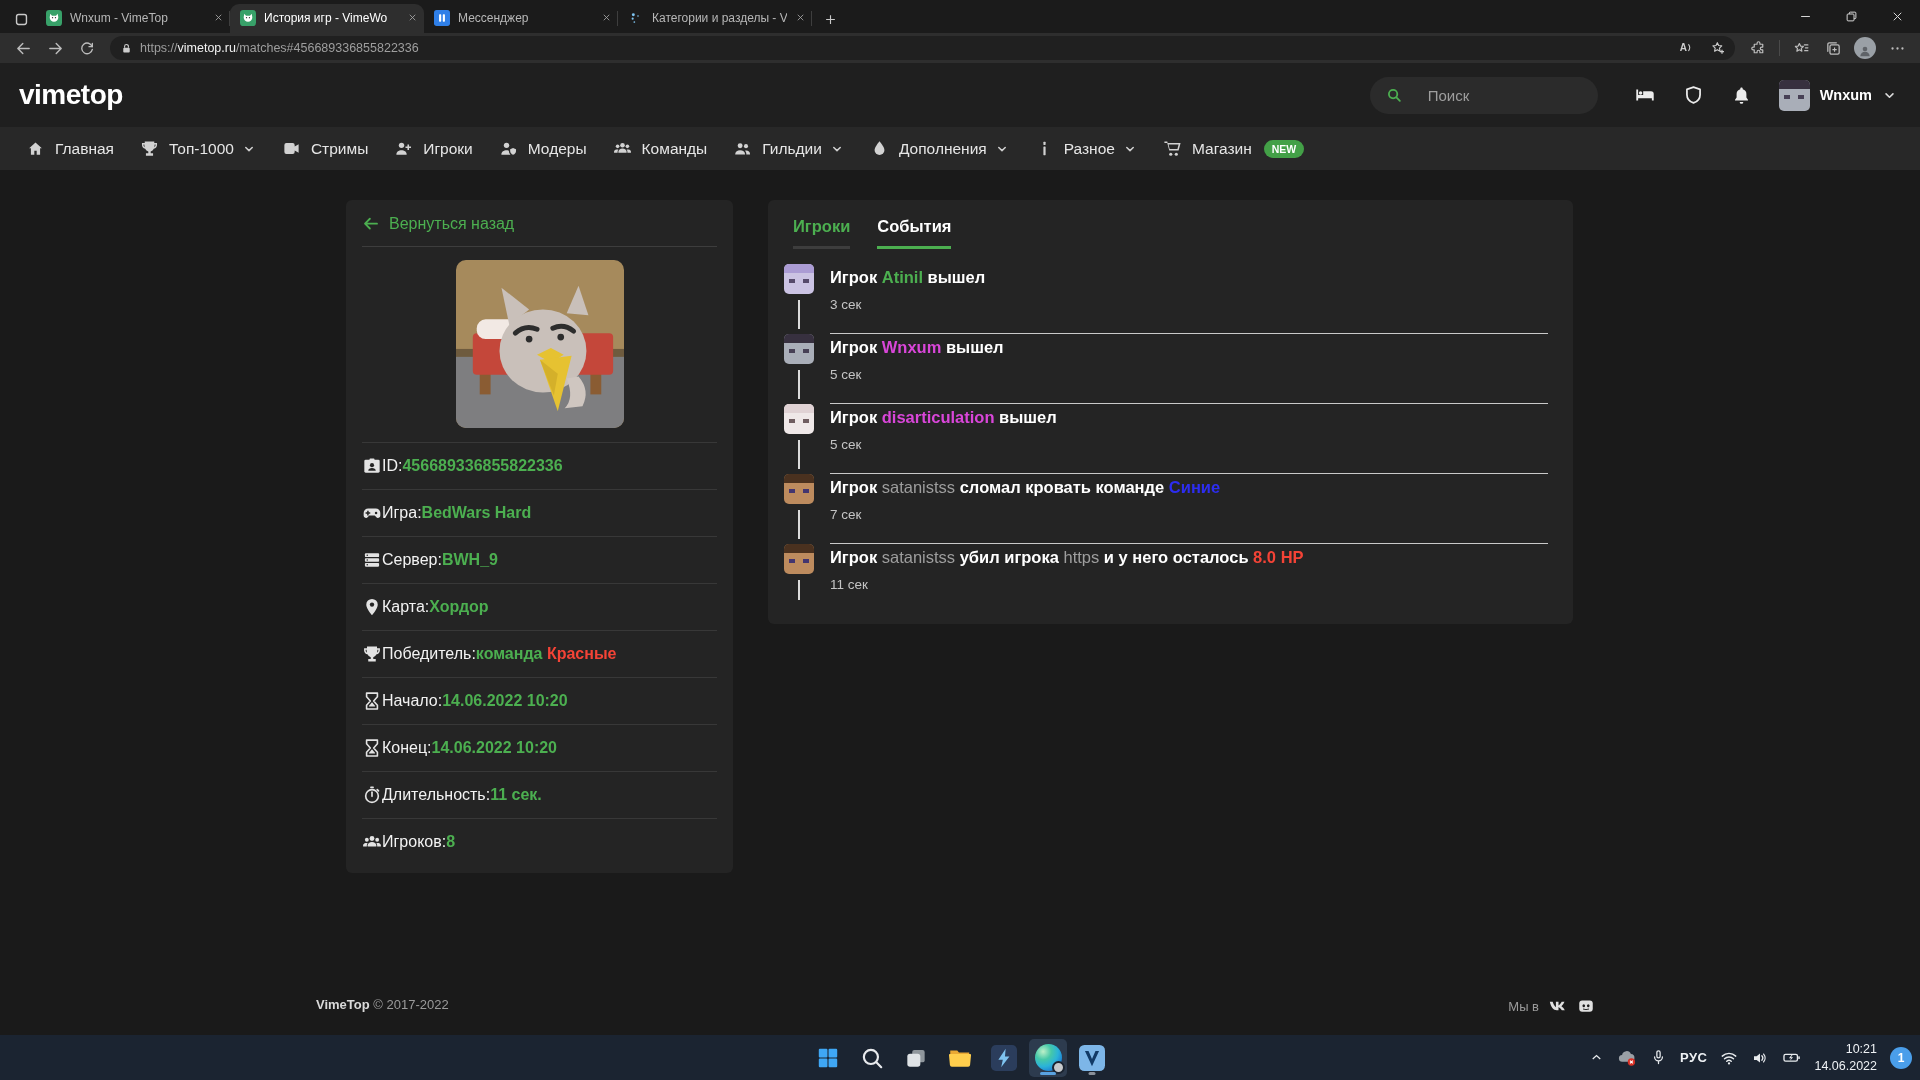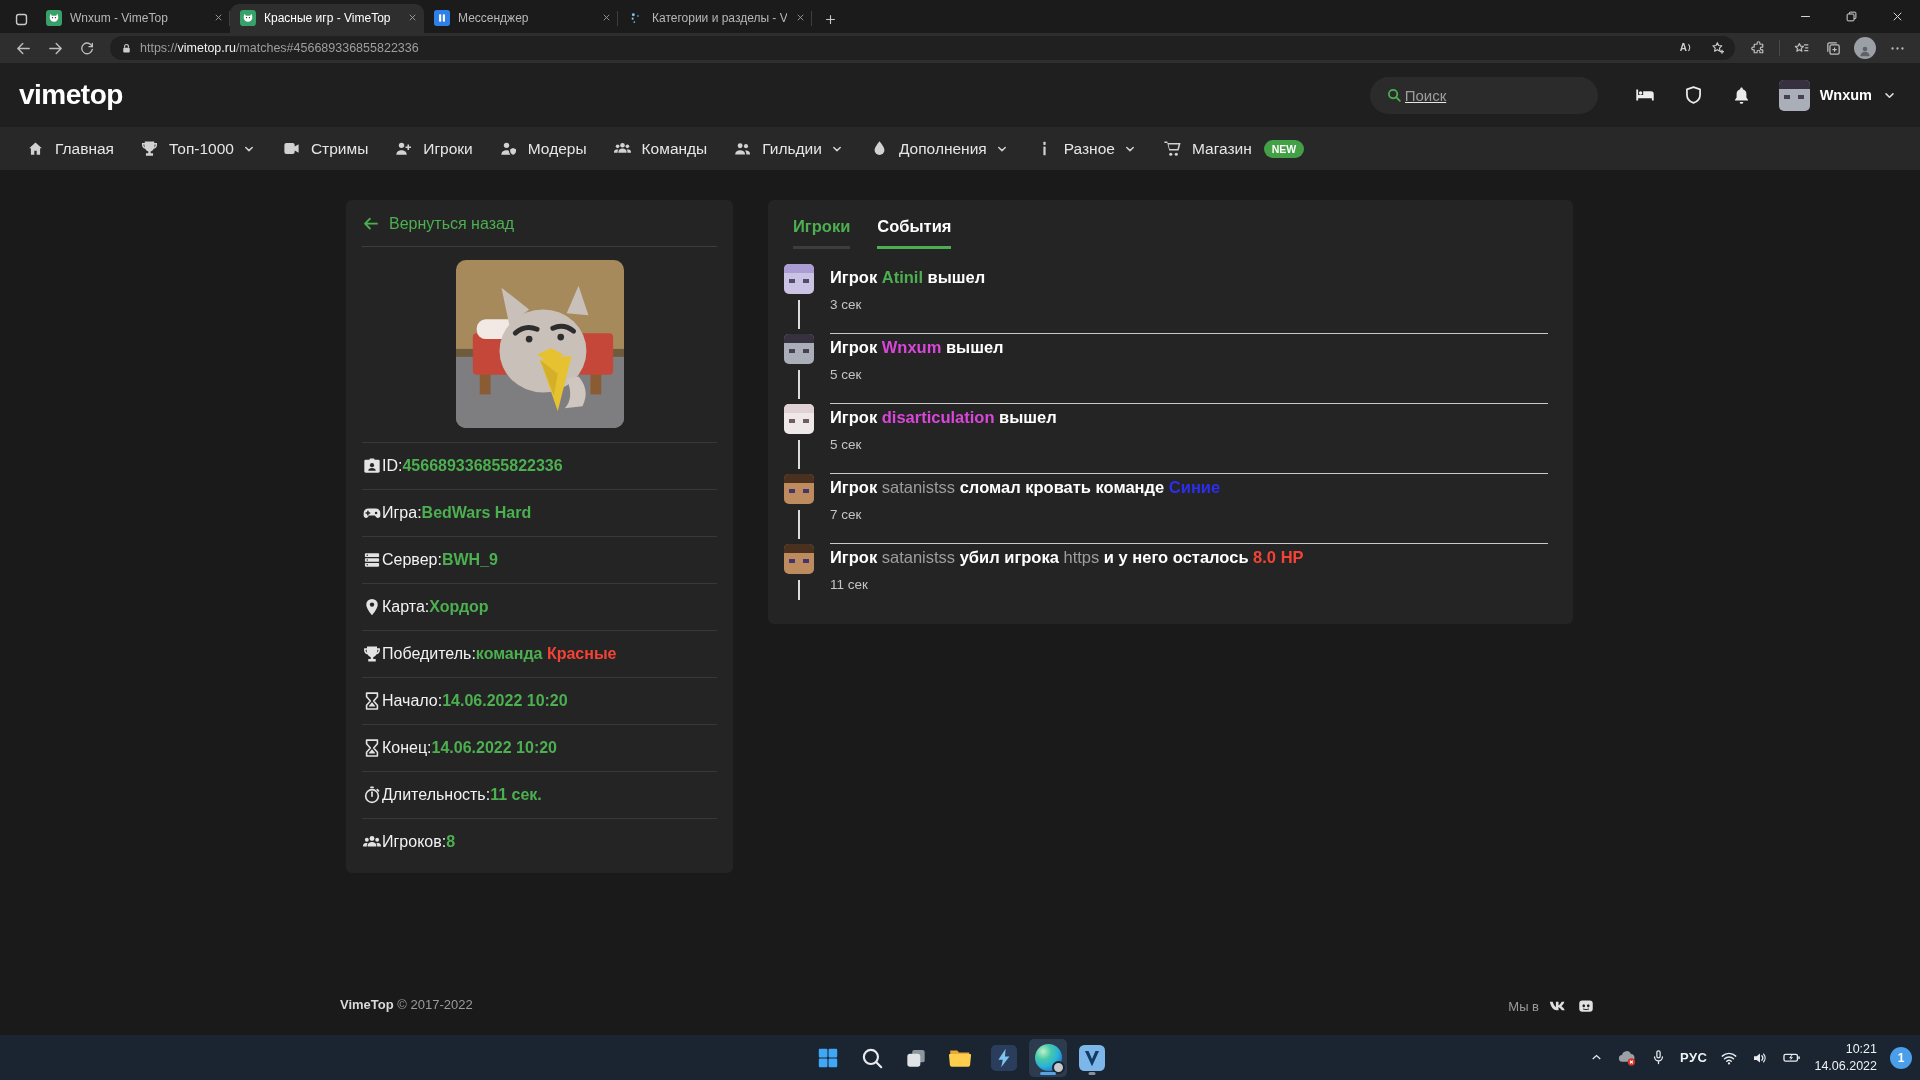--- a/index.html
+++ b/index.html
@@ -29,21 +29,21 @@
   .urlbar { flex:1; height:24px; background:#202020; border-radius:12px; display:flex; align-items:center; padding:0 4px 0 10px; margin:0 6px; font-size:12.5px; gap:7px; }
   .url-text { flex:1; white-space:nowrap; overflow:hidden; color:#9e9e9e; }
   .url-text .dom { color:#f2f2f2; }
   .url-ic { width:26px; height:22px; display:flex; align-items:center; justify-content:center; color:#cdcdcd; }
   .tool-sep { width:1px; height:16px; background:#4a4a4a; margin:0 4px; }
   .avatar-circle { width:22px; height:22px; border-radius:50%; background:#9aa0a6; display:flex; align-items:flex-end; justify-content:center; overflow:hidden; }
 
   
   .site-header { height:64px; background:#1f1f1f; display:flex; align-items:center; padding:0 19px; }
   .logo { font-size:28px; font-weight:bold; color:#fff; letter-spacing:-0.5px; }
-  .search-pill { margin-left:auto; width:228px; height:37px; background:#2b2b2b; border-radius:19px; display:flex; align-items:center; gap:2px; padding:0 15px;text-decoration:underline; }
+  .search-pill { margin-left:auto; width:228px; height:37px; background:#2b2b2b; border-radius:19px; display:flex; align-items:center; gap:25px; padding:0 15px; }
   .search-pill input { background:transparent; border:none; outline:none; color:#cfcfcf; font-size:15px; width:150px; font-family:"Liberation Sans",sans-serif; }
   .search-pill input::placeholder { color:#9e9e9e; }
   .hdr-icons { display:flex; align-items:center; gap:27px; margin-left:36px; color:#ececec; }
   .hdr-user { display:flex; align-items:center; gap:10px; margin-left:27px; margin-right:4px; }
   .pix-avatar { width:31px; height:31px; border-radius:5px; position:relative; overflow:hidden; flex:0 0 auto; }
   .pix-avatar .hair { position:absolute; left:0; top:0; width:100%; height:30%; }
   .pix-avatar .eL, .pix-avatar .eR { position:absolute; top:50%; width:19%; height:13%; }
   .pix-avatar .eL { left:17%; } .pix-avatar .eR { left:63%; }
   .uname { font-size:14.5px; font-weight:bold; color:#fff; }
 
@@ -77,21 +77,21 @@
   .connector { width:2px; flex:1; min-height:16px; background:#dcdcdc; margin:6px 0 5px; }
   .event:last-child .connector { max-height:20px; flex:0 0 20px; }
   .ebody { flex:1; border-bottom:1px solid #c9c9c9; padding-bottom:11px; }
   .event:last-child .ebody { border-bottom:none; }
   .emsg { font-size:16.5px; line-height:1.3; padding-top:3px; }
   .etime { font-size:13.5px; color:#c4c4c4; margin-top:9px; }
   .c-white{color:#fff;font-weight:bold} .c-green{color:#4caf50;font-weight:bold}
   .c-magenta{color:#d946d9;font-weight:bold} .c-gray{color:#9e9e9e;font-weight:normal}
   .c-blue{color:#2d2df0;font-weight:bold} .c-red{color:#f44336;font-weight:bold}
 
-  .footer-left { position:absolute; left:340px; bottom:24px; font-size:13px; color:#9a9a9a; }
+  .footer-left { position:absolute; left:316px; bottom:24px; font-size:13px; color:#9a9a9a; }
   .footer-left b { color:#d9d9d9; }
   .footer-right { position:absolute; right:325px; bottom:20px; display:flex; align-items:center; gap:9px; font-size:13px; color:#9a9a9a; }
   .footer-right .soc { color:#e0e0e0; }
 
   
   .taskbar { position:absolute; left:0; right:0; bottom:0; height:45px; background:#1b2431; }
   .tb-center { position:absolute; left:50%; top:0; height:100%; transform:translateX(-50%); display:flex; align-items:center; gap:6px; }
   .tb-app { width:38px; height:38px; border-radius:5px; display:flex; align-items:center; justify-content:center; position:relative; }
   .tb-app.active { background:#2d3b4e; }
   .tb-app .runbar { position:absolute; bottom:2px; left:50%; transform:translateX(-50%); height:3px; border-radius:2px; }
@@ -130,21 +130,21 @@
           </svg>
         </span>
       </div>
       <div class="tab active">
         <svg viewBox="0 0 24 24" width="16" height="16">
           <rect width="24" height="24" rx="5" fill="#38a169"></rect>
           <path d="M6.5 5.5 9 8.5h6l2.5-3 1 5.5a6.5 6.5 0 0 1-6.5 6.5A6.5 6.5 0 0 1 5.5 11l1-5.5Z" fill="#fff"></path>
           <circle cx="9.8" cy="11.5" r="1" fill="#333"></circle>
           <circle cx="14.2" cy="11.5" r="1" fill="#333"></circle>
         </svg>
-        <span class="t-title">Красные игр - VimeTop</span>
+        <span class="t-title">История игр - VimeWo</span>
         <span class="t-close">
           <svg viewBox="0 0 24 24" width="11" height="11">
             <path d="m6 6 12 12M18 6 6 18" stroke="currentColor" stroke-width="1.8"></path>
           </svg>
         </span>
       </div>
       <div class="tab">
         <svg viewBox="0 0 24 24" width="16" height="16">
           <rect width="24" height="24" rx="4" fill="#2f7fe8"></rect>
           <rect x="7.6" y="6.5" width="3.2" height="11" rx="1" fill="#fff"></rect>

